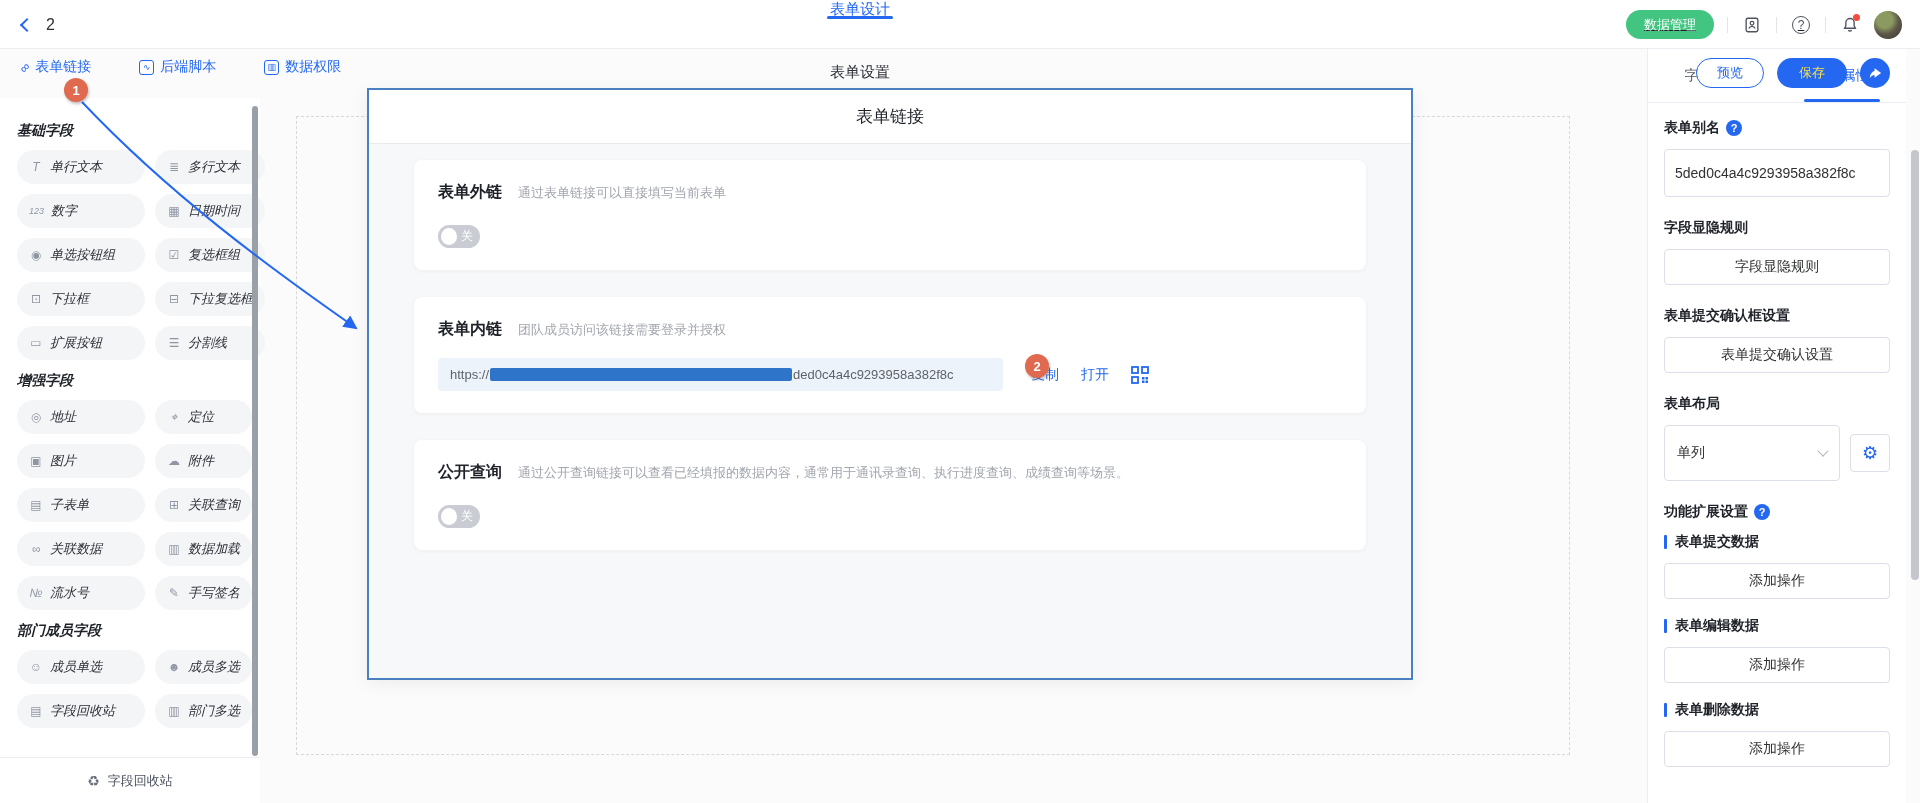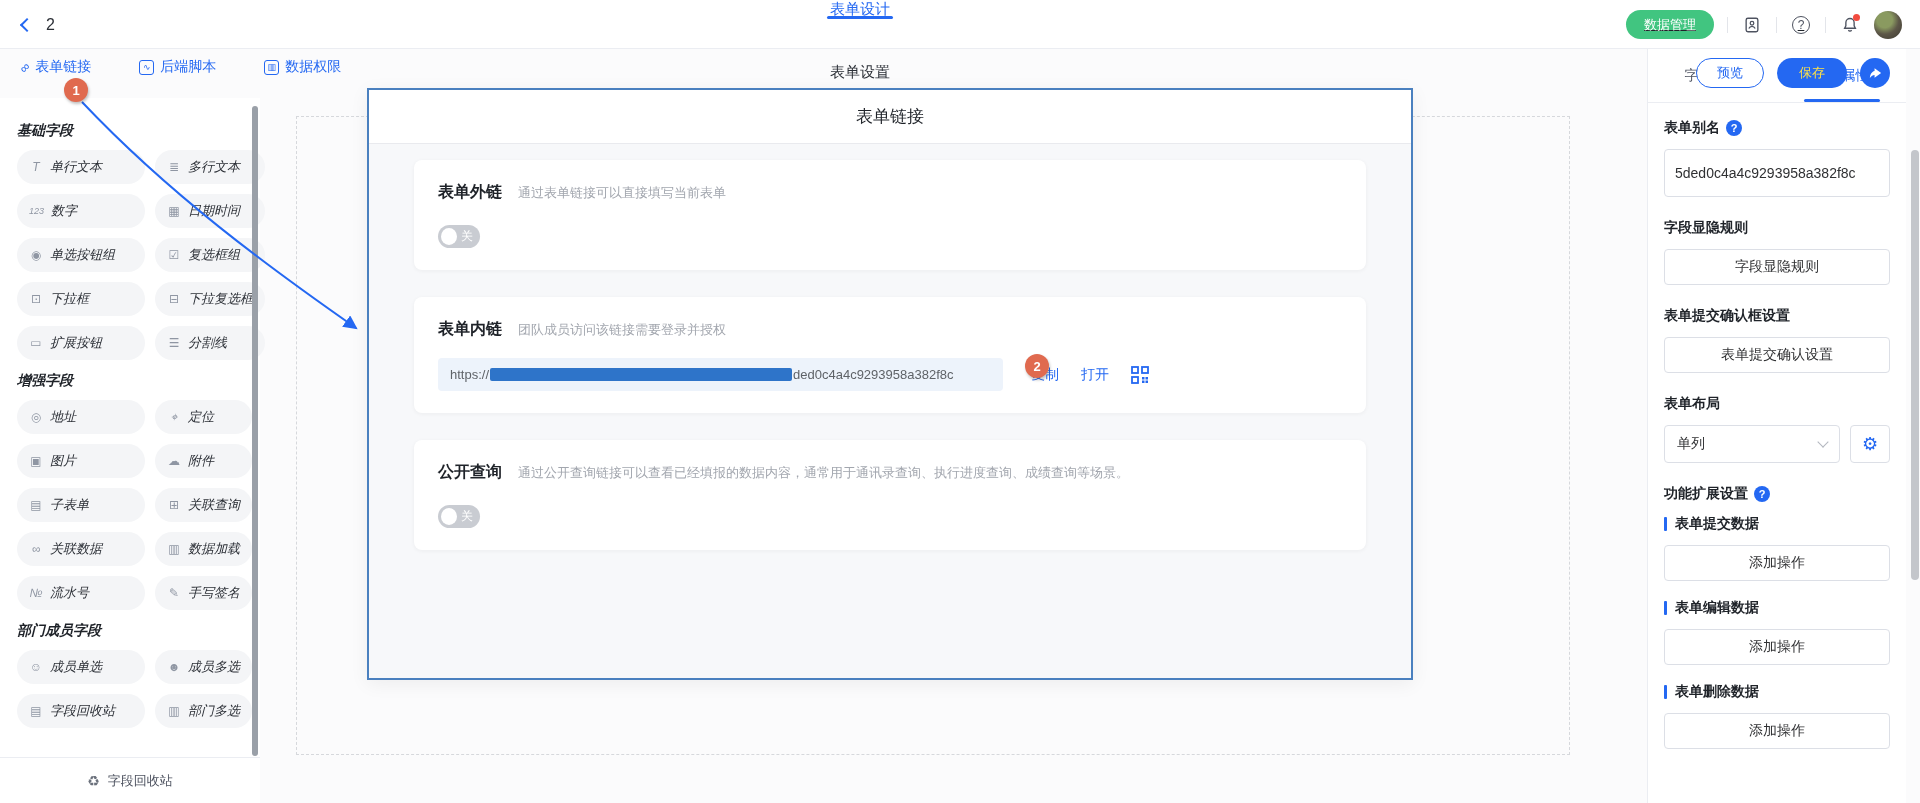--- a/index.html
+++ b/index.html
@@ -81,21 +81,21 @@
   .panel-tab.active{color:var(--accent);}
   .panel-tab.active .underline{position:absolute;left:50%;transform:translateX(-50%);bottom:0;width:76px;height:3px;border-radius:2px;background:var(--accent);}
   .panel-div{height:1px;background:#ebedf2;}
   .panel-body{padding:16px 16px 0 16px;}
   .p-label{font-size:14px;font-weight:bold;color:#1f2329;display:flex;align-items:center;gap:6px;margin-bottom:12px;}
   .help-dot{width:16px;height:16px;border-radius:50%;background:var(--accent);color:#fff;font-size:11px;font-weight:bold;display:flex;align-items:center;justify-content:center;cursor:pointer;}
   .p-input{width:100%;height:48px;border:1px solid #dcdfe6;border-radius:4px;padding:0 10px;font-size:14px;color:#303133;background:#fff;font-family:inherit;}
   .p-group{margin-bottom:22px;}
   .btn-panel{width:100%;height:36px;border:1px solid #dcdfe6;border-radius:4px;background:#fff;font-size:14px;color:#303133;cursor:pointer;font-family:inherit;}
   .layout-row{display:flex;gap:10px;align-items:center;}
-  .p-select{flex:1;height:38px;border:1px solid #dcdfe6;border-radius:4px;display:flex;align-items:center;justify-content:space-between;padding:0 12px;font-size:14px;color:#303133;cursor:pointer;background:#fff;}
+  .p-select{flex:1;height:56px;border:1px solid #dcdfe6;border-radius:4px;display:flex;align-items:center;justify-content:space-between;padding:0 12px;font-size:14px;color:#303133;cursor:pointer;background:#fff;}
   .chev-down{width:8px;height:8px;border-right:1.6px solid #b3b7bf;border-bottom:1.6px solid #b3b7bf;transform:rotate(45deg);margin-top:-4px;}
   .gear-btn{width:40px;height:38px;border:1px solid #dcdfe6;border-radius:4px;background:#fff;display:flex;align-items:center;justify-content:center;font-size:18px;color:var(--accent);cursor:pointer;}
   .ext-label{display:flex;align-items:center;gap:8px;font-size:14px;font-weight:bold;color:#1f2329;margin-bottom:12px;}
   .blue-bar{width:3px;height:14px;background:var(--accent);border-radius:1px;}
   .win-scroll{position:absolute;right:1px;top:150px;width:8px;height:430px;border-radius:4px;background:#c4c6cb;z-index:60;}
 </style>
 </head>
 <body>
 
 <div class="header">

